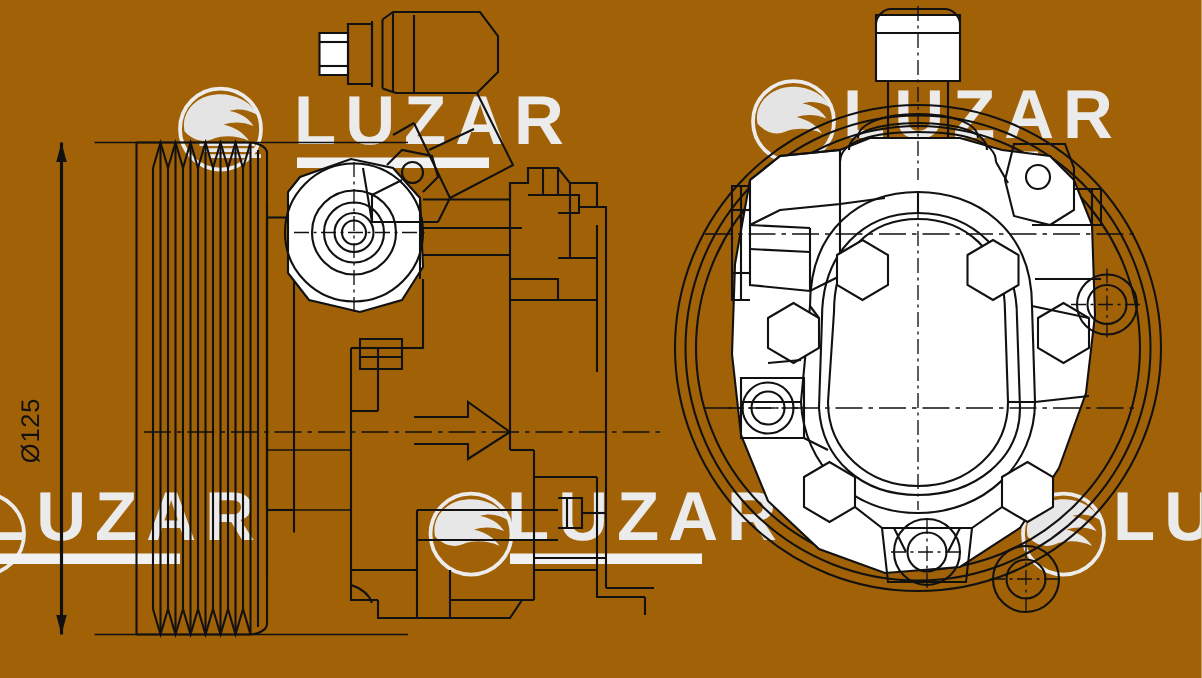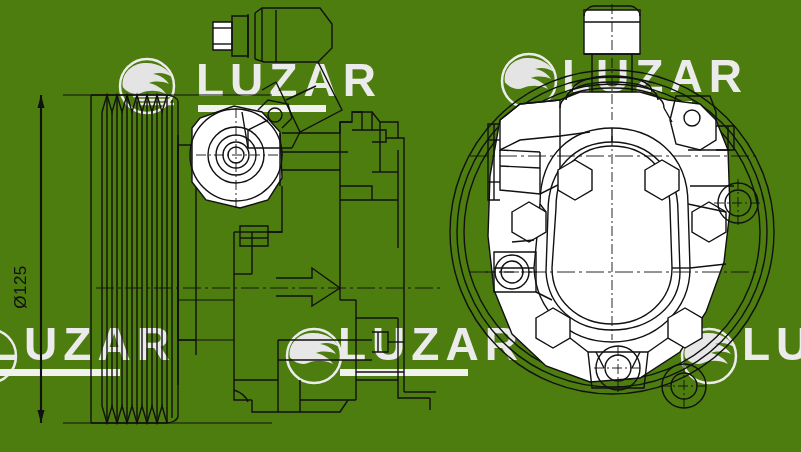--- a/index.html
+++ b/index.html
@@ -1,18 +1,18 @@
 <!DOCTYPE html>
 <html><head>
 <meta charset="utf-8">
 <style>
   html,body{margin:0;padding:0;background:#ffffff;}
   body{width:801px;height:452px;overflow:hidden;
        font-family:"Liberation Sans", sans-serif;}
-  #stage{position:relative;width:801px;height:452px;background:#4d7c0f;}
+  #stage{position:relative;width:801px;height:452px;background:#a16207;}
   #stage svg{position:absolute;left:0;top:0;}
   .dimlabel{
     position:absolute;
     font-family:"Liberation Sans", sans-serif;
     font-size:17px;
     color:#111;
     letter-spacing:0.5px;
     transform-origin:center center;
     white-space:nowrap;
   }

